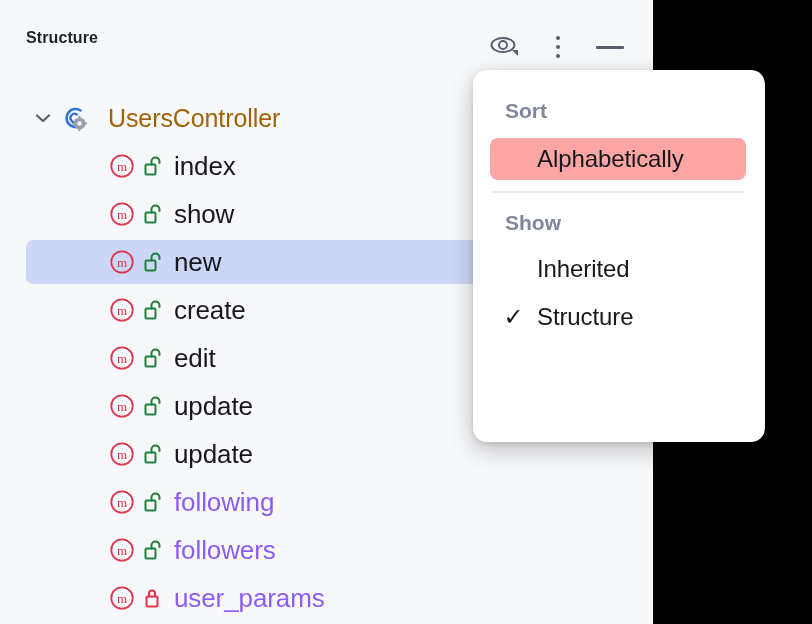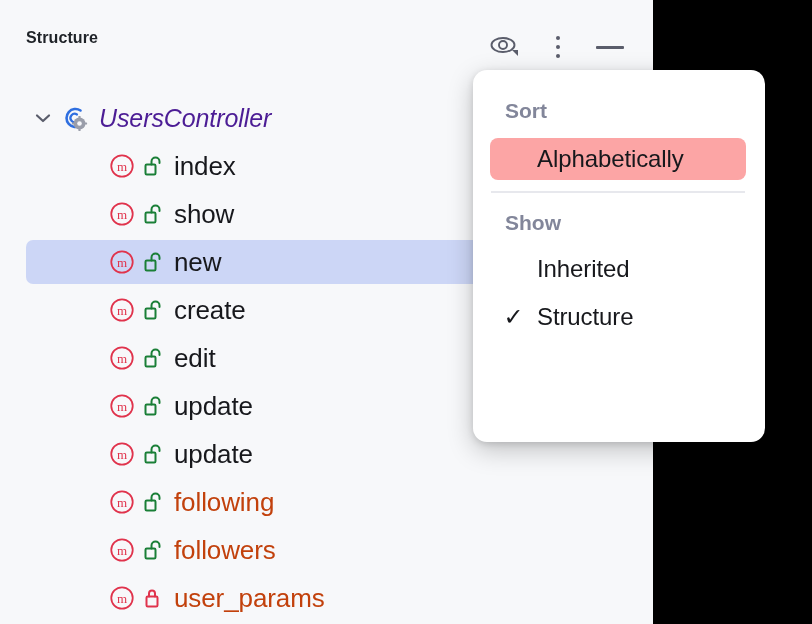--- a/index.html
+++ b/index.html
@@ -119,26 +119,25 @@
     align-items: center;
     justify-content: center;
   }
   .node-label {
     font-size: 26px;
     color: #17181c;
     white-space: nowrap;
     letter-spacing: -0.1px;
   }
   .node-label.class-name {
-    color: #4c1d95;
-    margin-left: 9px;
+    color: #a16207;
+    margin-left: 18px;
     font-size: 25px;
-    font-style: italic;
-  }
-  .node-label.link-blue { color: #c2410c; }
+  }
+  .node-label.link-blue { color: #8b5cf6; }
 
   
   .method-row .m-indent { width: 108px; flex: 0 0 108px; }
   .method-row .m-icon {
     width: 28px; flex: 0 0 28px;
     display: flex; align-items: center; justify-content: center;
   }
   .method-row .m-lock {
     width: 34px; flex: 0 0 34px;
     display: flex; align-items: center; justify-content: center;

